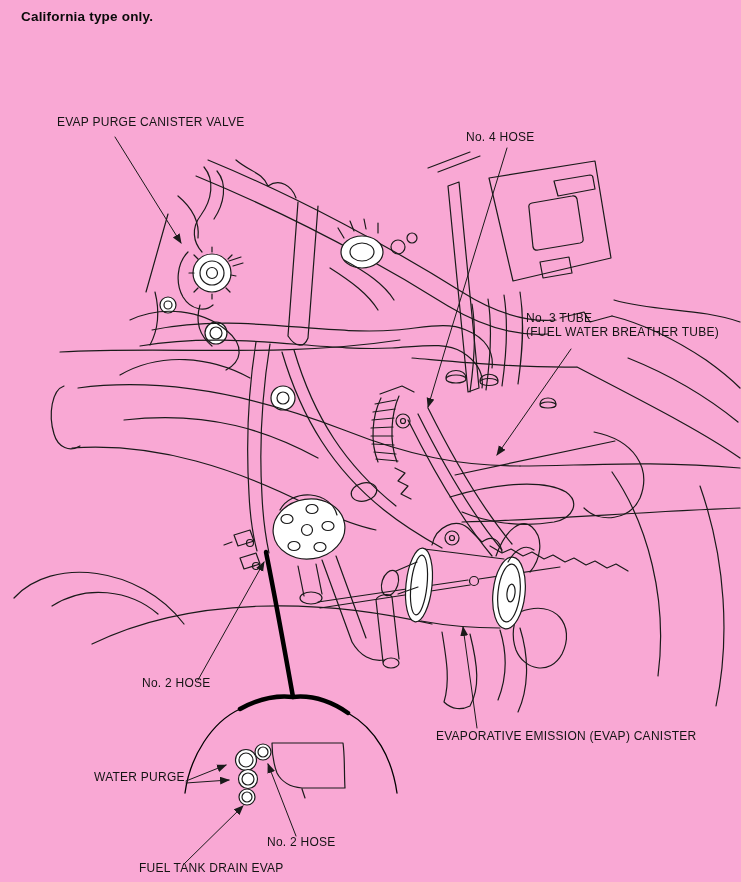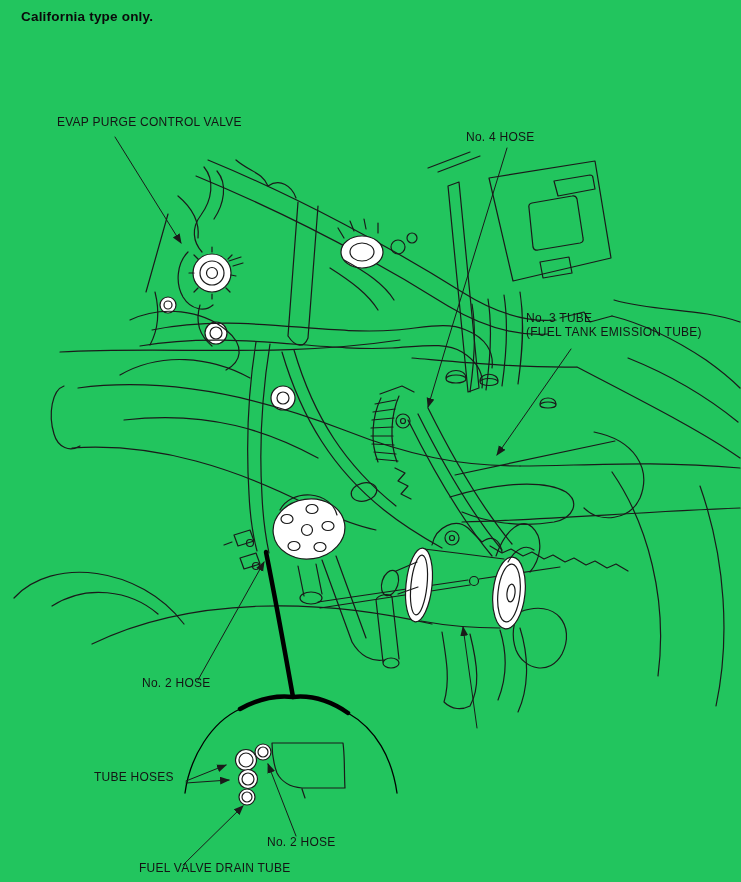--- a/index.html
+++ b/index.html
@@ -1,17 +1,17 @@
 <!DOCTYPE html>
 <html><head>
 <meta charset="utf-8">
 <style>
   html,body{margin:0;padding:0;background:#fff;}
   .stage{
-    position:relative;width:741px;height:882px;background:#22c55e;overflow:hidden;
+    position:relative;width:741px;height:882px;background:#f9a8d4;overflow:hidden;
     font-family:"Liberation Sans",sans-serif;color:#111;
   }
   .artwork{position:absolute;left:0;top:0;width:741px;height:882px;}
   .lbl{
     position:absolute;white-space:nowrap;font-size:12px;letter-spacing:.25px;
     color:#141414;line-height:13.5px;
   }
   .note{
     position:absolute;left:21px;top:9px;font-size:13.5px;font-weight:bold;
     letter-spacing:.2px;color:#0a0a0a;white-space:nowrap;
@@ -228,24 +228,25 @@
       <path d="M477,728 L463,627" marker-end="url(#arrow)"></path>
       <path d="M186,781 L226,765" marker-end="url(#arrow)"></path>
       <path d="M186,783 L229,780" marker-end="url(#arrow)"></path>
       <path d="M296,836 L268,764" marker-end="url(#arrow)"></path>
       <path d="M183,865 L243,806" marker-end="url(#arrow)"></path>
     </g>
   </svg>
 
   <div class="note">California type only.</div>
 
-  <div class="lbl lbl-purge">EVAP PURGE CONTROL VALVE</div>
+  <div class="lbl lbl-purge">EVAP PURGE CANISTER VALVE</div>
   <div class="lbl lbl-no4">No. 4 HOSE</div>
   <div class="lbl lbl-no1">
     <div>No. 3 TUBE</div>
-    <div>(FUEL TANK EMISSION TUBE)</div>
+    <div>(FUEL WATER BREATHER TUBE)</div>
   </div>
   <div class="lbl lbl-no2-upper">No. 2 HOSE</div>
-  <div class="lbl lbl-water">TUBE HOSES</div>
+  <div class="lbl lbl-canister">EVAPORATIVE EMISSION (EVAP) CANISTER</div>
+  <div class="lbl lbl-water">WATER PURGE</div>
   <div class="lbl lbl-no2-inset">No. 2 HOSE</div>
-  <div class="lbl lbl-drain">FUEL VALVE DRAIN TUBE</div>
+  <div class="lbl lbl-drain">FUEL TANK DRAIN EVAP</div>
 
 </div>
 
 </body></html>

